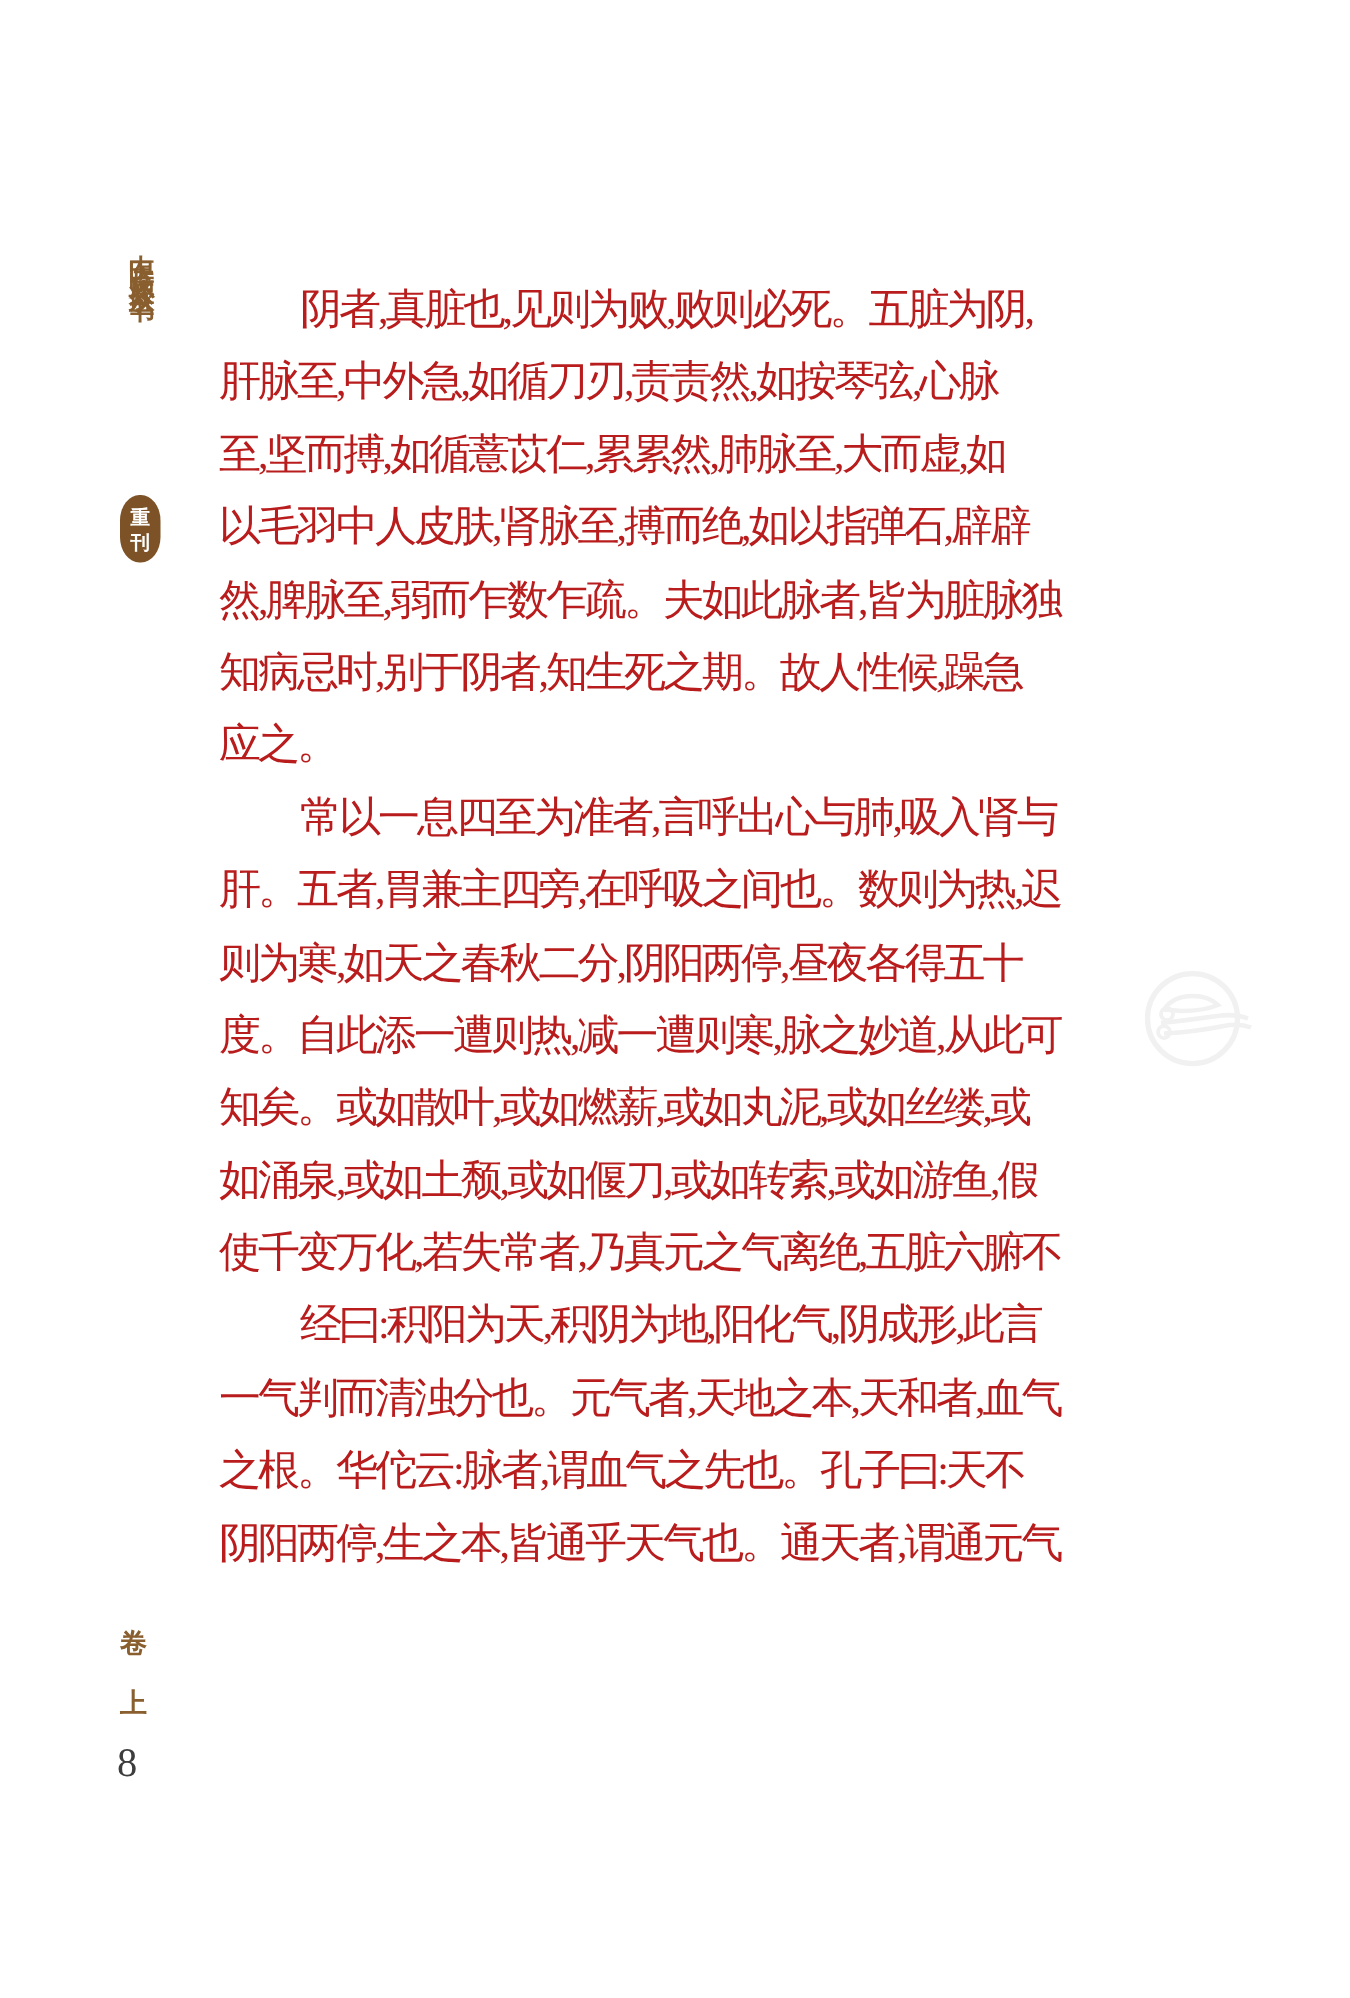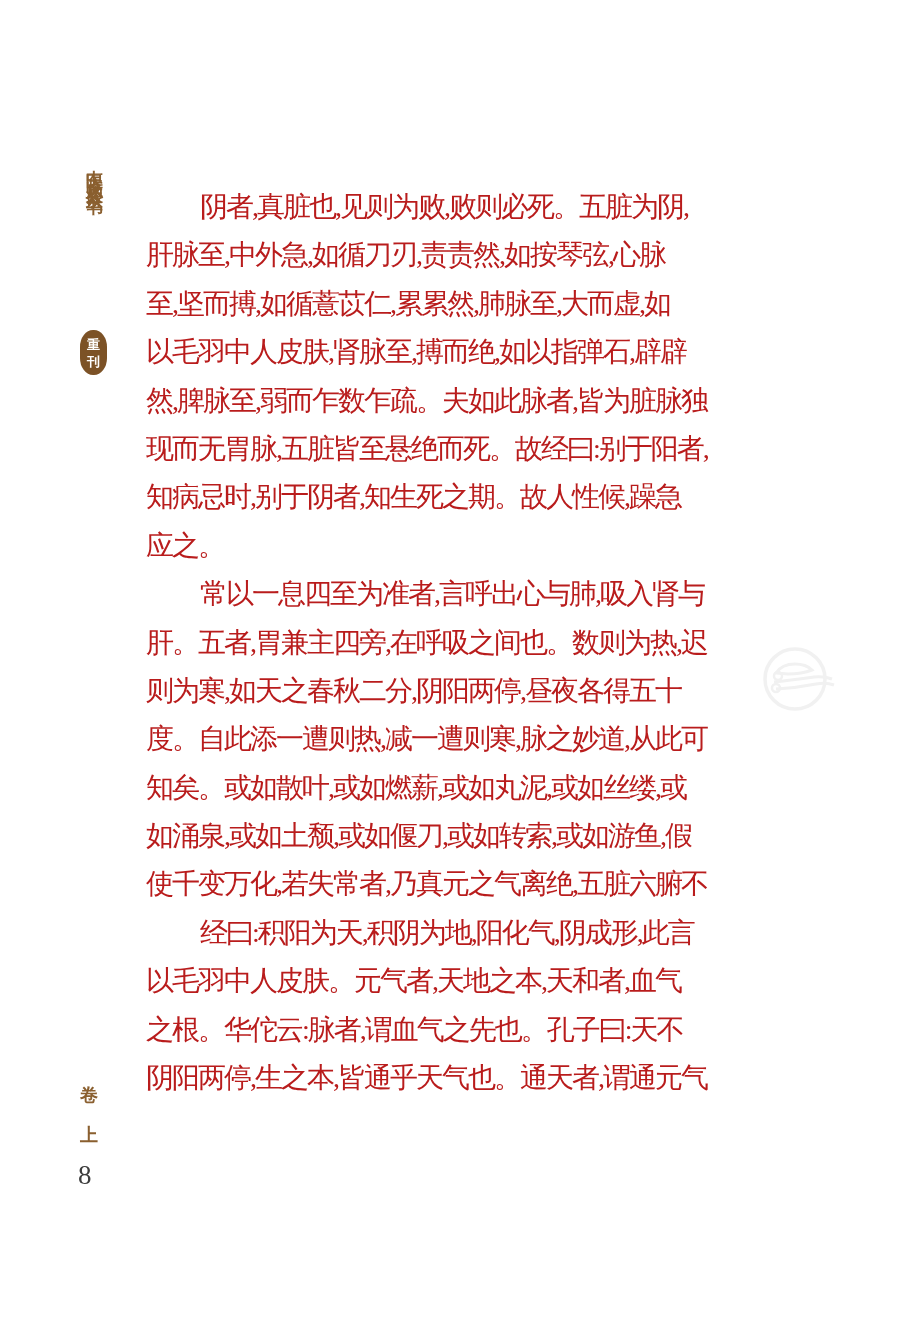--- a/index.html
+++ b/index.html
@@ -105,32 +105,31 @@
     <span>重</span>
     <span>刊</span>
   </div>
 
   <div class="text-block">
       <div class="text-line indent">阴者,真脏也,见则为败,败则必死。五脏为阴,</div>
       <div class="text-line">肝脉至,中外急,如循刀刃,责责然,如按琴弦,心脉</div>
       <div class="text-line">至,坚而搏,如循薏苡仁,累累然,肺脉至,大而虚,如</div>
       <div class="text-line">以毛羽中人皮肤,肾脉至,搏而绝,如以指弹石,辟辟</div>
       <div class="text-line">然,脾脉至,弱而乍数乍疏。夫如此脉者,皆为脏脉独</div>
-      <div class="text-line">现而无胃脉,五脏皆至悬绝而死。故经曰:别于阳者,</div>
       <div class="text-line">知病忌时,别于阴者,知生死之期。故人性候,躁急</div>
       <div class="text-line">应之。</div>
       <div class="text-line indent">常以一息四至为准者,言呼出心与肺,吸入肾与</div>
       <div class="text-line">肝。五者,胃兼主四旁,在呼吸之间也。数则为热,迟</div>
       <div class="text-line">则为寒,如天之春秋二分,阴阳两停,昼夜各得五十</div>
       <div class="text-line">度。自此添一遭则热,减一遭则寒,脉之妙道,从此可</div>
       <div class="text-line">知矣。或如散叶,或如燃薪,或如丸泥,或如丝缕,或</div>
       <div class="text-line">如涌泉,或如土颓,或如偃刀,或如转索,或如游鱼,假</div>
       <div class="text-line">使千变万化,若失常者,乃真元之气离绝,五脏六腑不</div>
       <div class="text-line indent">经曰:积阳为天,积阴为地,阳化气,阴成形,此言</div>
-      <div class="text-line">以毛羽中人皮肤。元气者,天地之本,天和者,血气</div>
+      <div class="text-line">一气判而清浊分也。元气者,天地之本,天和者,血气</div>
       <div class="text-line">之根。华佗云:脉者,谓血气之先也。孔子曰:天不</div>
       <div class="text-line">阴阳两停,生之本,皆通乎天气也。通天者,谓通元气</div>
     </div>
 
   <div class="volume-label">
     <span class="vchar">卷</span>
     <span class="vchar">上</span>
   </div>
 
   <div class="page-number">8</div>

